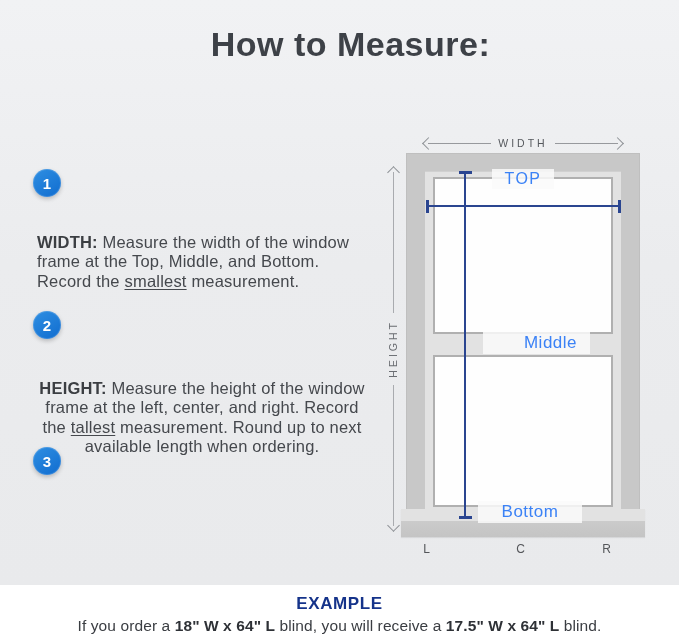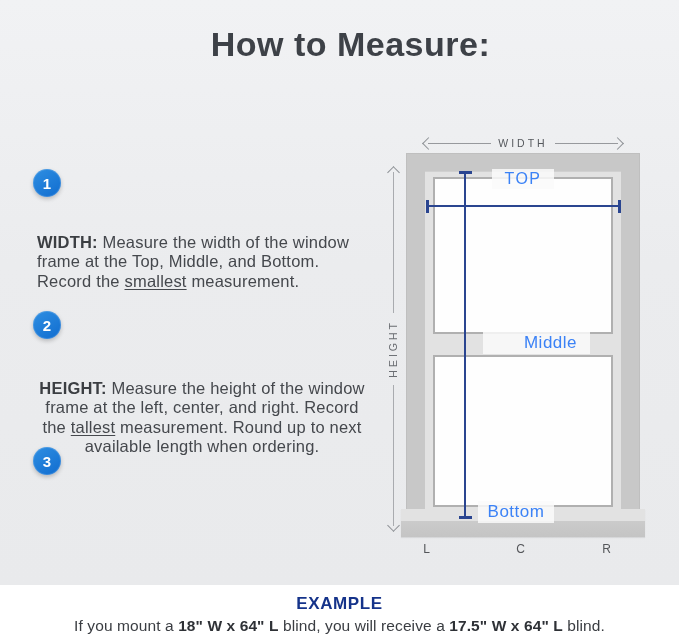--- a/index.html
+++ b/index.html
@@ -59,21 +59,21 @@
   .pane-upper{top:6px;height:157px;}
   .pane-lower{top:184px;height:152px;}
   .sill{position:absolute;left:-5px;bottom:0;width:244px;height:28px;
     background:linear-gradient(180deg,#e2e2e2 0%,#e2e2e2 42%,#cbcbcb 43%,#c4c4c4 100%);
     box-shadow:0 1px 1px rgba(0,0,0,.08);}
 
   .win-label{position:absolute;background:rgba(250,250,250,.85);color:#3b82f6;
     display:flex;align-items:center;justify-content:center;}
   .label-top{left:114px;top:41px;width:62px;height:20px;font-size:16px;letter-spacing:1.5px;}
   .label-middle{left:105px;top:204px;width:79px;height:22px;font-size:17px;letter-spacing:.5px;padding-left:28px;}
-  .label-bottom{left:100px;top:373px;width:76px;height:22px;font-size:17px;letter-spacing:.5px;}
+  .label-bottom{left:100px;top:373px;width:104px;height:22px;font-size:17px;letter-spacing:.5px;}
 
   .measure-h{position:absolute;left:49px;top:77px;width:193px;height:2px;background:#2a4590;}
   .measure-h .tick{position:absolute;width:3px;height:13px;top:-5px;background:#2a4590;}
   .measure-h .tick.t-start{left:-1px;} .measure-h .tick.t-end{right:-1px;}
   .measure-v{position:absolute;left:86px;top:44px;width:2px;height:346px;background:#2a4590;}
   .measure-v .tick{position:absolute;width:13px;height:3px;left:-5px;background:#2a4590;}
   .measure-v .tick.t-start{top:-1px;} .measure-v .tick.t-end{bottom:-1px;}
 
   .pos-label{position:absolute;top:414px;font-size:12px;color:#54565a;letter-spacing:1px;
     transform:translateX(-50%);}
@@ -148,15 +148,15 @@
       <span class="tick t-end"></span>
     </div>
 
     <span class="pos-label pos-l">L</span>
     <span class="pos-label pos-c">C</span>
     <span class="pos-label pos-r">R</span>
   </div>
 
   <footer class="example">
     <div class="example-heading">EXAMPLE</div>
-    <div class="example-body"><span>If you mount a </span><b>18" W x 64" L</b><span> blind, you will receive a </span><b>17.5" W x 64" L</b><span> blind.</span></div>
+    <div class="example-body"><span>If you order a </span><b>18" W x 64" L</b><span> blind, you will receive a </span><b>17.5" W x 64" L</b><span> blind.</span></div>
   </footer>
 </div>
 
 </body></html>

